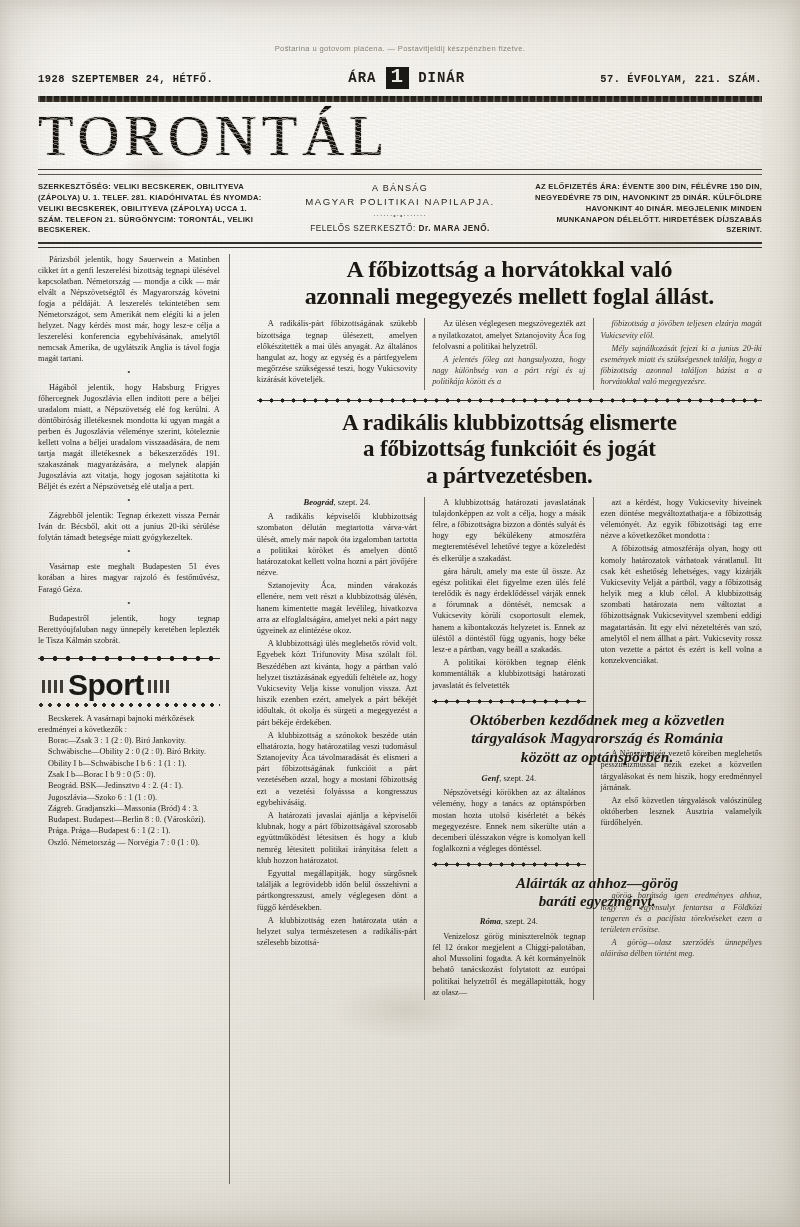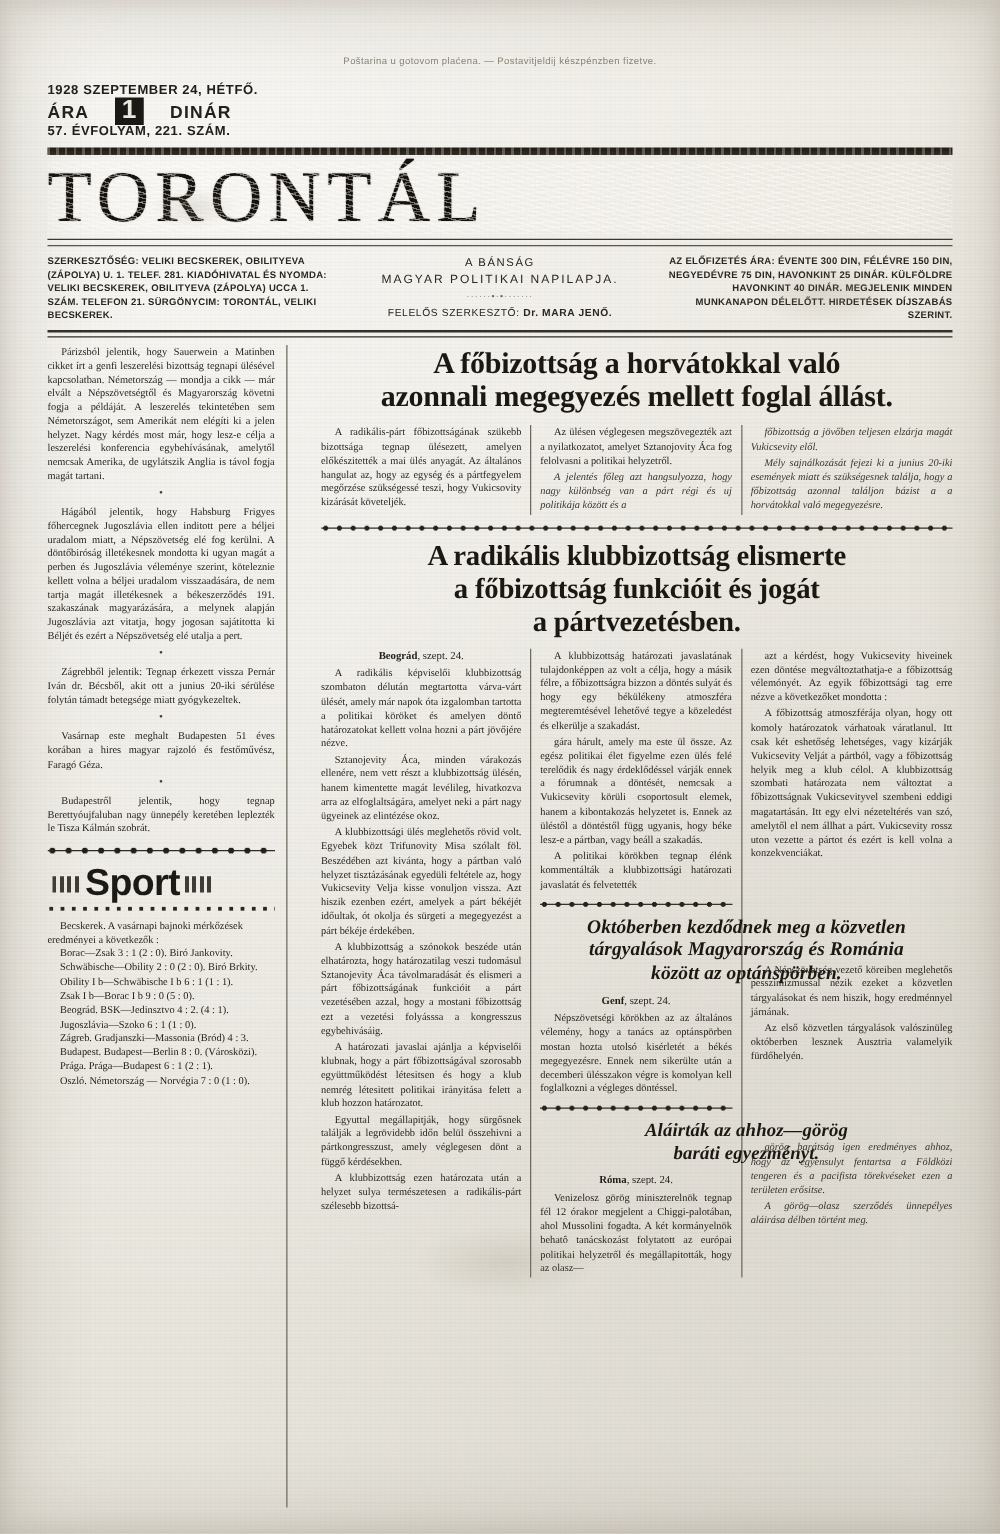--- a/index.html
+++ b/index.html
@@ -29,24 +29,24 @@
     position:absolute;inset:0;pointer-events:none;
     box-shadow: inset 0 0 70px rgba(120,108,88,.30), inset 0 0 18px rgba(120,108,88,.18);
   }
   .postal{
     text-align:center;font-size:7.6px;letter-spacing:.35px;
     color:#8a8478;padding-top:44px;font-family:"Liberation Sans",sans-serif;
     filter:blur(.22px);
   }
   .toprow{
     display:flex;align-items:baseline;justify-content:space-between;
-    margin-top:14px;font-family:Liberation Sans, sans-serif;
-    font-size:10.4px;font-weight:700;letter-spacing:.5px;color:#23201c;flex-direction:column;
-  }
-  .price{font-size:14px;font-weight:700;letter-spacing:1px;display:flex;align-items:center;gap:21px;}
+    margin-top:14px;font-family:Liberation Mono, monospace;
+    font-size:10.4px;font-weight:700;letter-spacing:.5px;color:#23201c;
+  }
+  .price{font-size:14px;font-weight:700;letter-spacing:1px;display:flex;align-items:center;gap:9px;}
   .price .num{
     font-size:21px;line-height:.9;background:#1b1916;color:#ece9e1;
     padding:1px 5px 2px;display:inline-block;
   }
   .rule-thick{
     height:6px;margin-top:7px;
     background:linear-gradient(#26231e,#3a352d);
     filter:contrast(1.1);
     position:relative;
   }
@@ -159,21 +159,21 @@
   .c3:not(:last-child){border-right:1px solid #6f6a5e;}
   .c3:first-child{padding-left:0;}
   .c3:last-child{padding-right:0;}
 
   .p{
     font-size:8.3px;line-height:1.35;text-align:justify;text-indent:11px;
     margin:0 0 2px;color:#221f1a;filter:blur(.17px);
   }
   .p.ital{font-style:italic;color:#3a362e;}
   .dateline{text-align:center;font-size:8.6px;margin:0 0 3px;text-indent:0;}
-  .dateline b{font-weight:700;}
+  .dateline b{font-weight:700;font-style:italic;}
   .sec-rule{
     height:7px;margin:7px 0 6px;position:relative;
   }
   .sec-rule:before{content:"";position:absolute;left:0;right:0;top:3px;height:1px;background:#35312b;}
   .sec-rule:after{
     content:"";position:absolute;left:0;right:0;top:0;height:7px;
     background-image:radial-gradient(circle at 3.5px 3.5px, #26231e 1.9px, rgba(255,255,255,0) 2.2px);
     background-size:11px 7px;
   }
   .smear{

